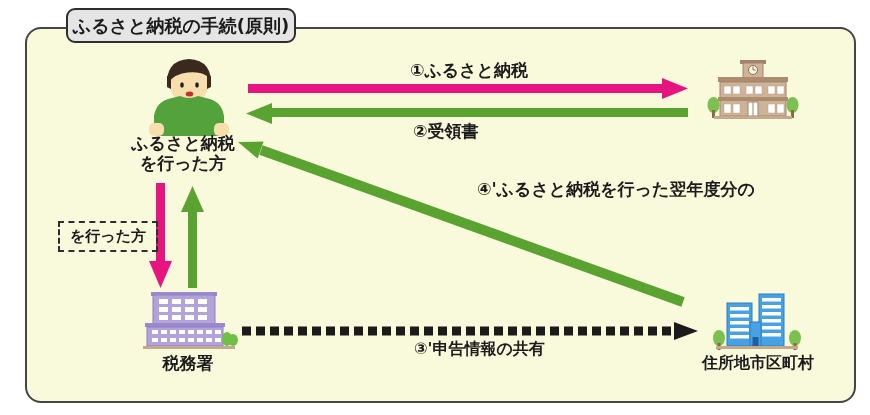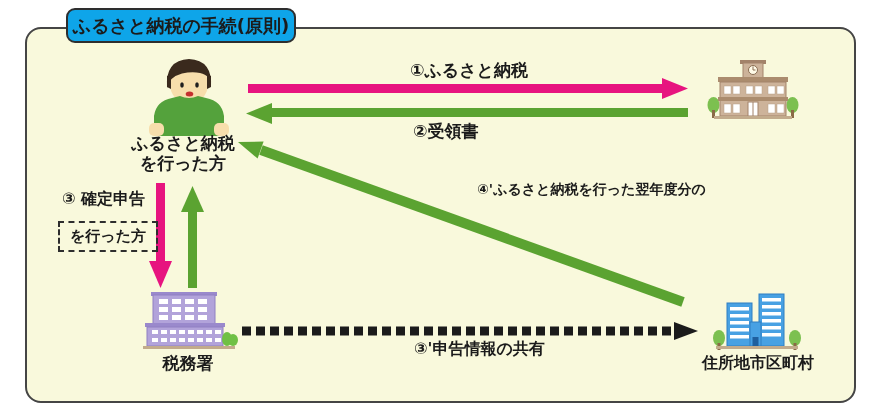--- a/index.html
+++ b/index.html
@@ -6,40 +6,40 @@
   .canvas{
     position:relative;width:870px;height:415px;background:#ffffff;overflow:hidden;
     font-family:"DejaVu Sans",sans-serif;color:#1b1b1b;
   }
   .frame{
     position:absolute;left:25px;top:27px;width:827px;height:372px;
     background:#f9f9dc;border:2px solid #454545;border-radius:16px;
   }
   .title-box{
     position:absolute;left:66px;top:8px;width:226px;height:31px;
-    background:#0ea5e9;border:2px solid #2e2e2e;border-radius:9px;
+    background:#e5e5e5;border:2px solid #2e2e2e;border-radius:9px;
     font-size:18px;font-weight:bold;text-align:center;line-height:31px;
     white-space:nowrap;z-index:5;
   }
   .art{position:absolute;left:0;top:0;width:870px;height:415px;z-index:2;}
   .lbl{position:absolute;font-weight:bold;white-space:nowrap;z-index:4;}
   .lbl.center{text-align:center;}
   .person-label{left:118px;top:133px;width:130px;font-size:17px;line-height:20px;}
   .f1-label{left:410px;top:59px;font-size:17px;}
   .f2-label{left:413px;top:120px;font-size:17px;}
   .dest-label{left:691px;top:118px;width:124px;font-size:15px;line-height:18px;}
   .f3-label{left:62px;top:189px;font-size:16px;}
   .attach-box{
     position:absolute;left:58px;top:221px;z-index:4;
     border:2px dashed #2e2e2e;padding:4px 10px;
     font-size:15px;font-weight:bold;white-space:nowrap;
   }
   .f4-label{left:203px;top:204px;font-size:15px;line-height:20px;}
   .f4-label .indent{margin-left:18px;}
-  .f4p-label{left:477px;top:179px;font-size:14px;line-height:20px;}
+  .f4p-label{left:477px;top:179px;font-size:17px;line-height:20px;}
   .f4p-label .indent{margin-left:22px;}
   .tax-label{left:140px;top:352px;width:96px;font-size:17px;}
   .f3p-label{left:414px;top:339px;font-size:16px;}
   .home-label{left:698px;top:353px;width:120px;font-size:16px;}
 </style>
 </head>
 <body>
 
 <div class="canvas">
 
@@ -192,21 +192,20 @@
   <div class="lbl center person-label">
     <div>ふるさと納税</div>
     <div>を行った方</div>
   </div>
 
   <div class="lbl f1-label">①ふるさと納税</div>
 
   <div class="lbl f2-label">②受領書</div>
 
 
-  <div class="lbl f3-label">③ 確定申告</div>
 
   <div class="attach-box">を行った方</div>
 
 
   <div class="lbl f4p-label">
     <div>④'ふるさと納税を行った翌年度分の</div>
   </div>
 
   <div class="lbl f3p-label">③'申告情報の共有</div>
 

